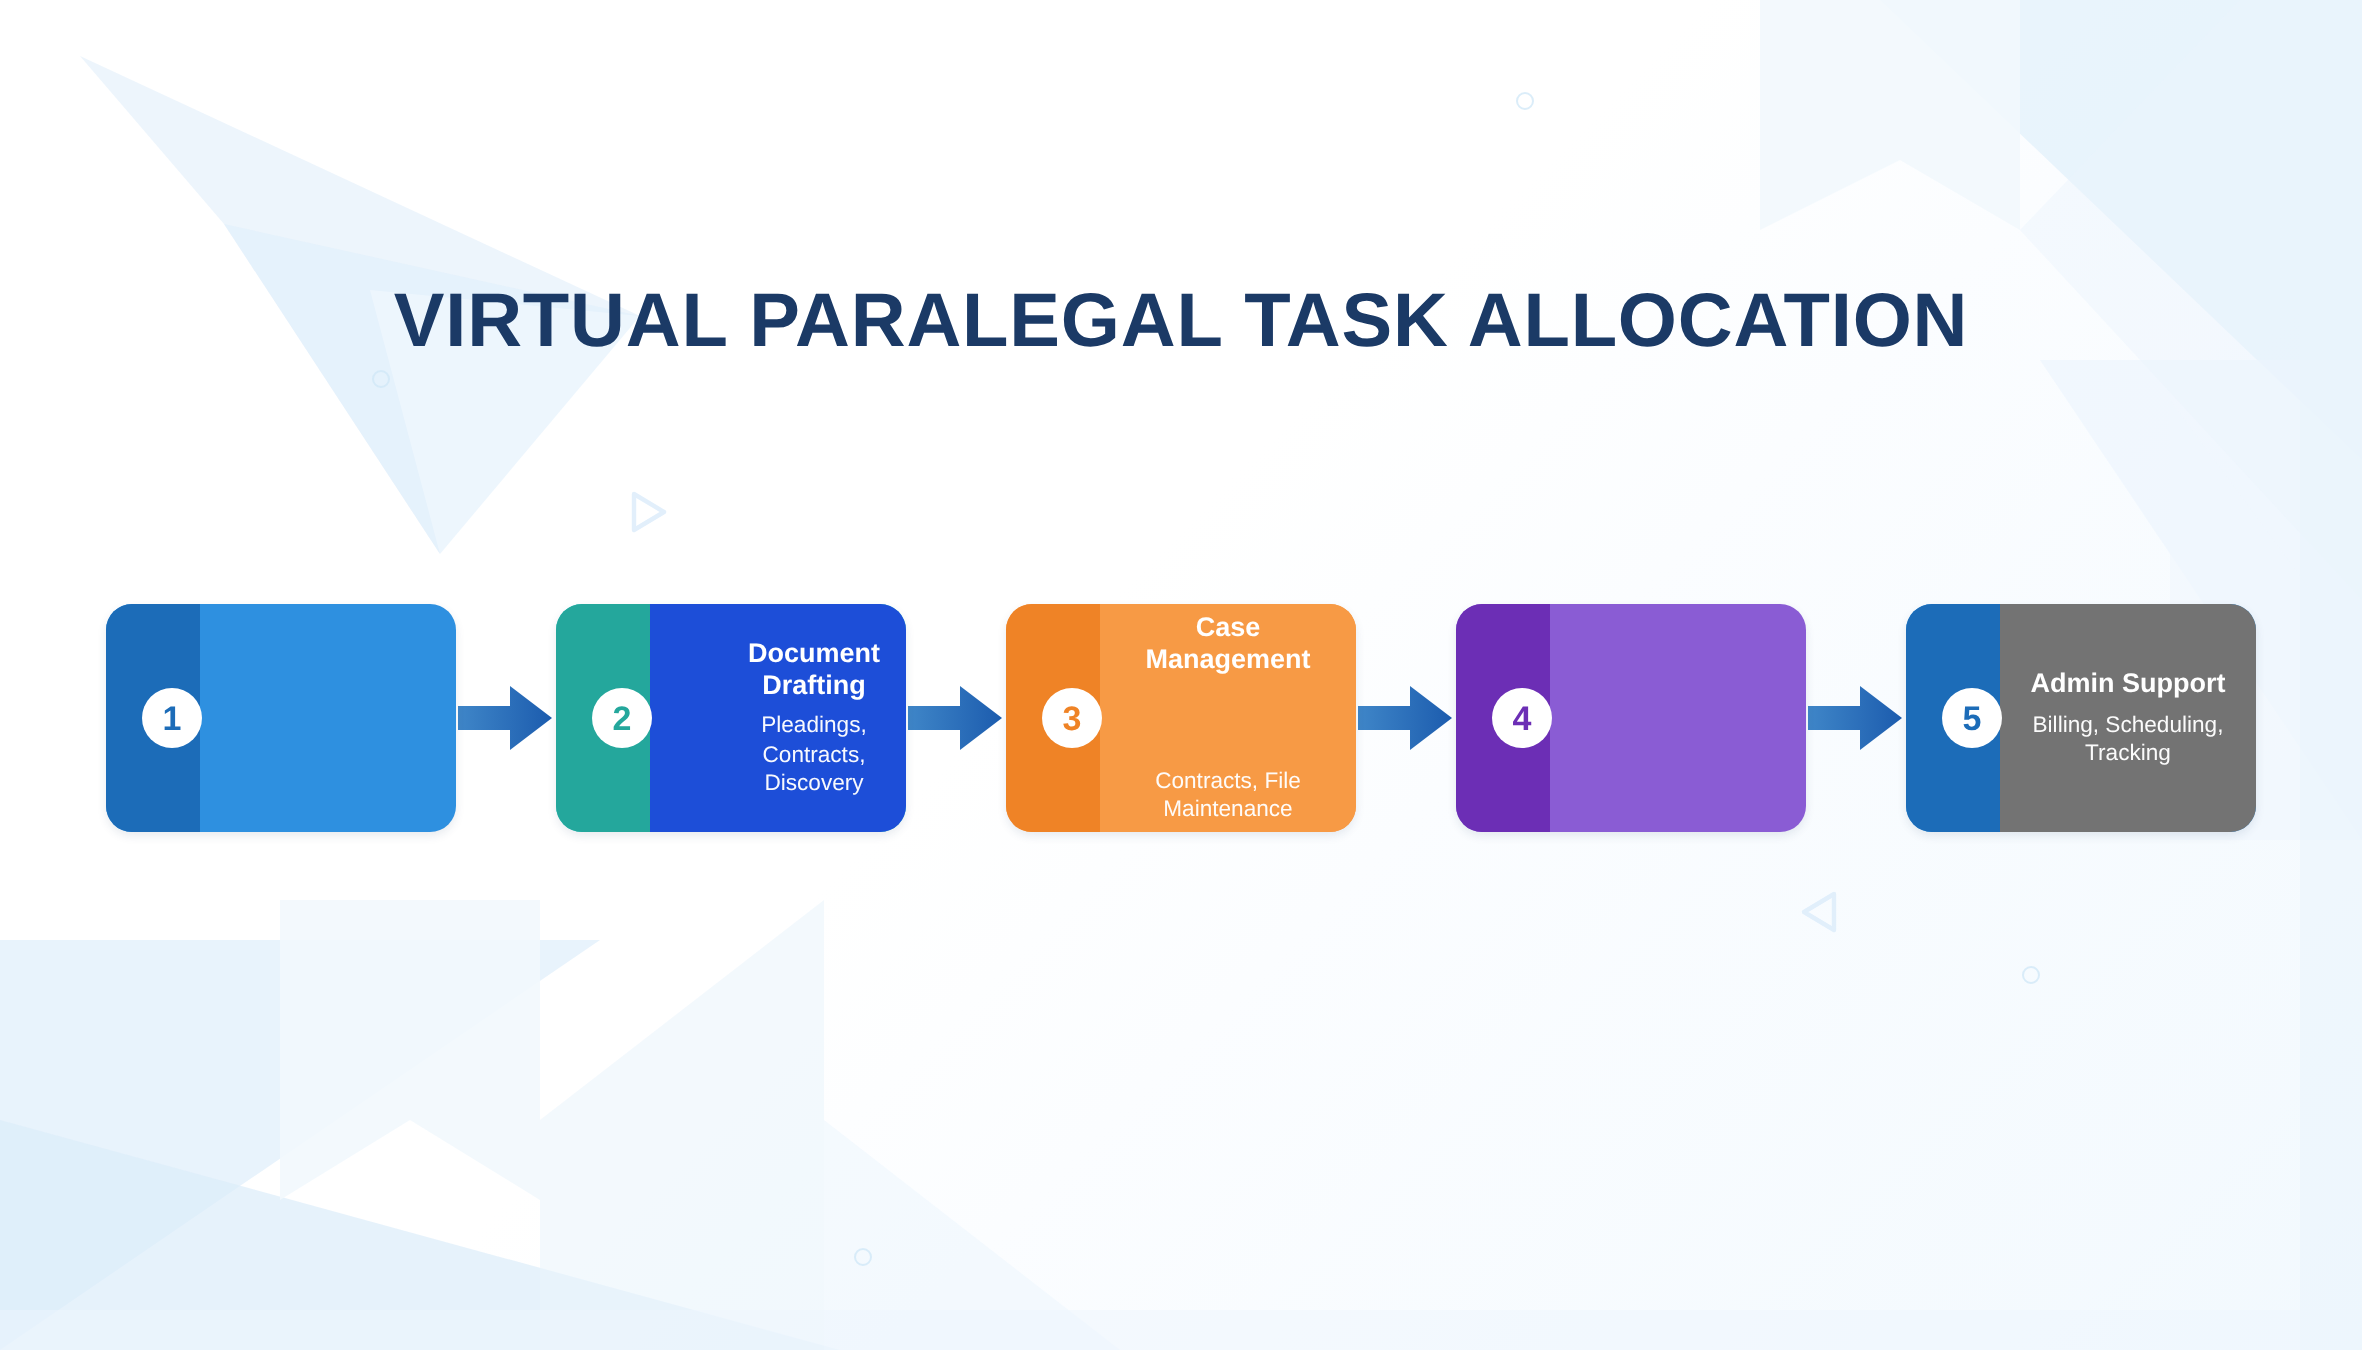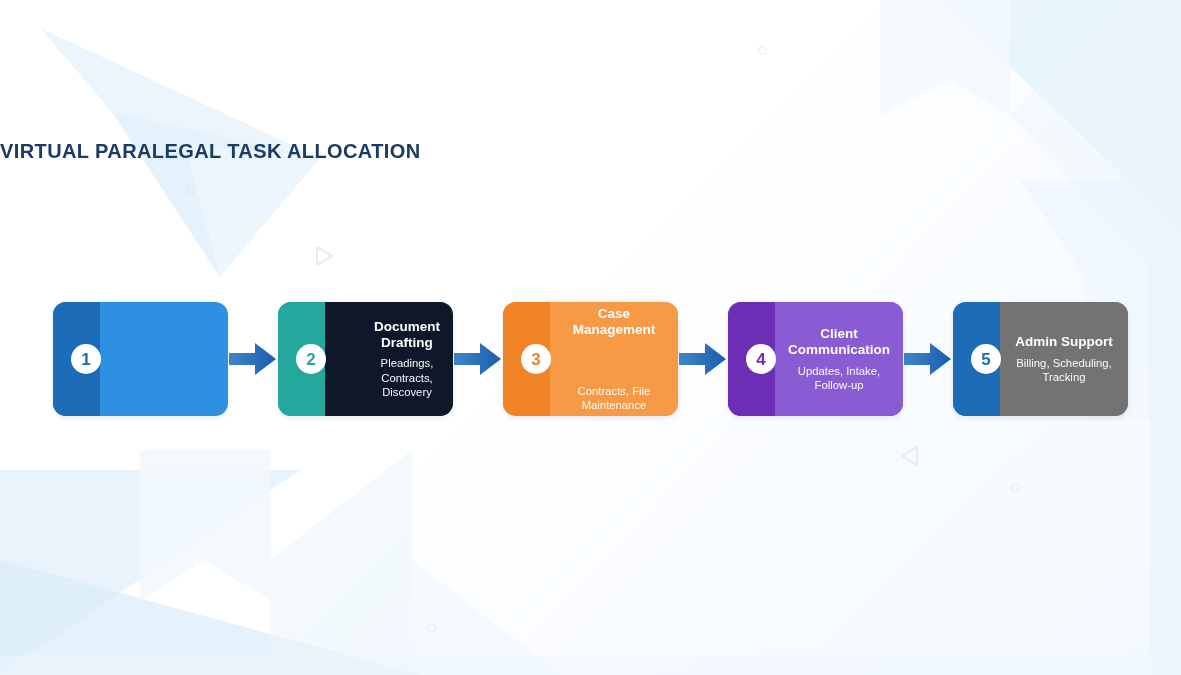--- a/index.html
+++ b/index.html
@@ -50,22 +50,22 @@
     opacity: .9;
   }
   .deco-tri svg { display:block; }
 
   
   #page-title {
     position: absolute;
     top: 140px;
     left: 0;
     width: 1181px;
-    text-align: left;
-    font-size: 20px;
+    text-align: center;
+    font-size: 38px;
     font-weight: bold;
     letter-spacing: 0.4px;
     color: #1b3a66;
     white-space: nowrap;
   }
 
   
   #flow-row {
     position: absolute;
     top: 302px;
@@ -216,21 +216,21 @@
               <stop offset="100%" stop-color="#1c5cae"></stop>
           </linearGradient>
         </defs>
         <polygon points="0,12 26,12 26,2 47,18 26,34 26,24 0,24" fill="url(#ag1)"></polygon>
       </svg>
     </div>
 
     <div class="step-card" id="card-1" style="background: rgb(51, 196, 193);">
       <div class="card-strip" style="background: rgb(36, 167, 156);"></div>
       <div class="step-badge" style="color: rgb(36, 167, 156);">2</div>
-      <div class="card-body" style="background: #0f172a; padding-left: 43px;">
+      <div class="card-body" style="background: #1d4ed8; padding-left: 43px;">
         <div class="step-title">Document
 Drafting</div>
         <div class="step-desc">Pleadings, Contracts,
 Discovery</div>
       </div>
     </div>
 
     <div class="flow-arrow">
       <svg width="48" height="36" viewBox="0 0 48 36" xmlns="http://www.w3.org/2000/svg">
         <defs>
@@ -262,26 +262,20 @@
               <stop offset="100%" stop-color="#1c5cae"></stop>
           </linearGradient>
         </defs>
         <polygon points="0,12 26,12 26,2 47,18 26,34 26,24 0,24" fill="url(#ag3)"></polygon>
       </svg>
     </div>
 
     <div class="step-card" id="card-3" style="background: rgb(138, 92, 212);">
       <div class="card-strip" style="background: rgb(108, 46, 181);"></div>
       <div class="step-badge" style="color: rgb(108, 46, 181);">4</div>
-      <div class="card-body" style="background: rgb(138, 92, 212);">
-        <div class="step-title">Client
-Communication</div>
-        <div class="step-desc">Updates, Intake,
-Follow-up</div>
-      </div>
     </div>
 
     <div class="flow-arrow">
       <svg width="48" height="36" viewBox="0 0 48 36" xmlns="http://www.w3.org/2000/svg">
         <defs>
           <linearGradient id="ag4" x1="0" y1="0" x2="1" y2="0">
             <stop offset="0%" stop-color="#3f86c8"></stop>
               <stop offset="100%" stop-color="#1c5cae"></stop>
           </linearGradient>
         </defs>

